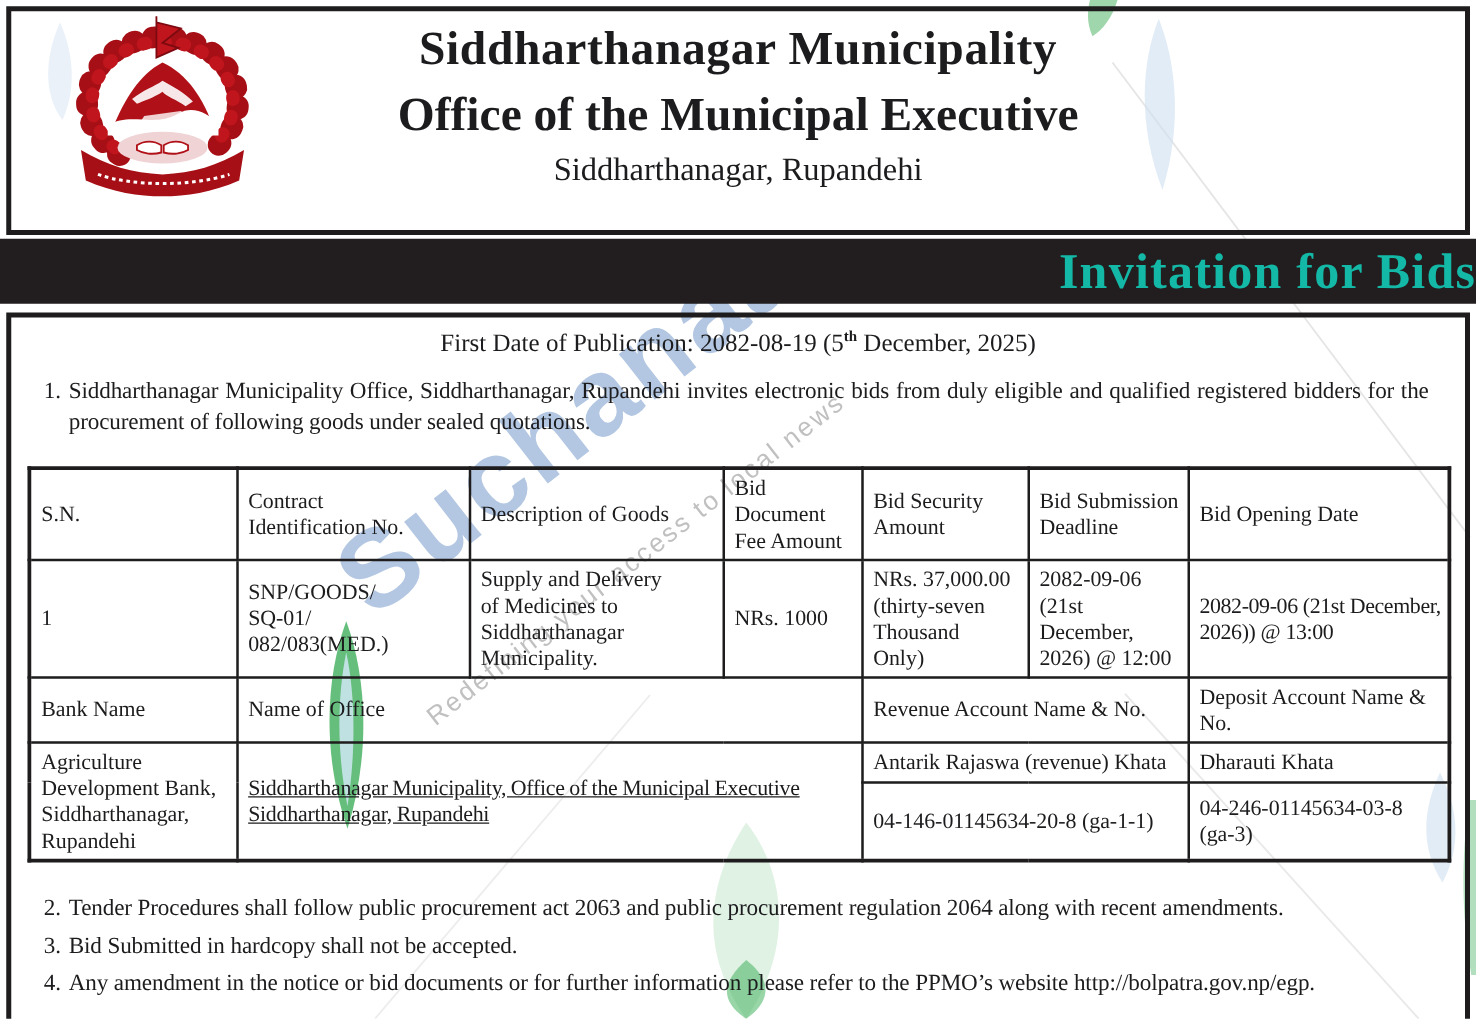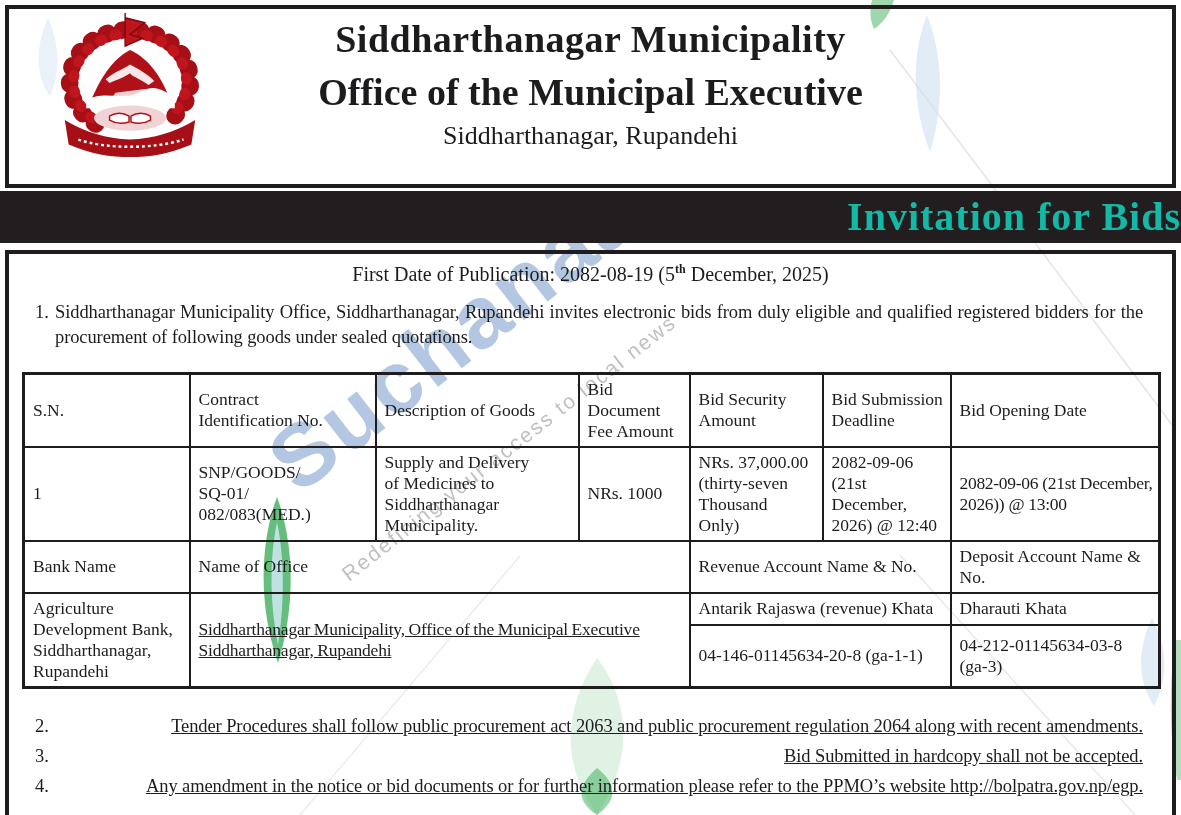--- a/index.html
+++ b/index.html
@@ -59,21 +59,21 @@
   }
   .pub-date { margin-top: 8px; text-align: center; font-size: 20px; }
   .pub-date sup { font-size: 12px; font-weight: bold; }
 
   .note { display: flex; font-size: 18.5px; line-height: 25px; }
   .note-num { width: 46px; padding-left: 26px; flex: none; }
   .note-text { flex: 1; padding-right: 29px; text-align: justify; letter-spacing: -0.1px; }
   .note-first { margin-top: 14px; }
   .notes-after { margin-top: 24px; }
   .notes-after .note { margin-top: 4px; line-height: 26px; }
-  .notes-after .note-text { text-align: right; text-decoration: underline; }
+  .notes-after .note-text { text-align: left; }
 
   
   table.bids {
     margin: 22px 0 0 13px;
     width: 1136px;
     border-collapse: collapse;
     table-layout: fixed;
     font-size: 17.5px; line-height: 21px;
     background: transparent;
   }
@@ -213,21 +213,21 @@
 Siddharthanagar
 Municipality.</td>
           <td>NRs. 1000</td>
           <td>NRs. 37,000.00
 (thirty-seven
 Thousand
 Only)</td>
           <td>2082-09-06
 (21st
 December,
-2026) @ 12:40</td>
+2026) @ 12:00</td>
           <td class="tight">2082-09-06 (21st December,
 2026)) @ 13:00</td>
         </tr>
         <tr class="r-bankh">
           <td class="center">Bank Name</td>
           <td class="center" colspan="3">Name of Office</td>
           <td colspan="2">Revenue Account Name &amp; No.</td>
           <td>Deposit Account Name &amp;
 No.</td>
         </tr>
@@ -236,21 +236,21 @@
 Development Bank,
 Siddharthanagar,
 Rupandehi</td>
           <td rowspan="2" colspan="3" class="office-cell">Siddharthanagar Municipality, Office of the Municipal Executive
 Siddharthanagar, Rupandehi</td>
           <td colspan="2">Antarik Rajaswa (revenue) Khata</td>
           <td>Dharauti Khata</td>
         </tr>
         <tr class="r-bank2">
           <td colspan="2">04-146-01145634-20-8 (ga-1-1)</td>
-          <td>04-212-01145634-03-8
+          <td>04-246-01145634-03-8
 (ga-3)</td>
         </tr>
       </tbody>
         </table>
 
       <div class="notes-after">
         <div class="note">
           <div class="note-num">2.</div>
           <div class="note-text">Tender Procedures shall follow public procurement act 2063 and public procurement regulation 2064 along with recent amendments.</div>
         </div>

